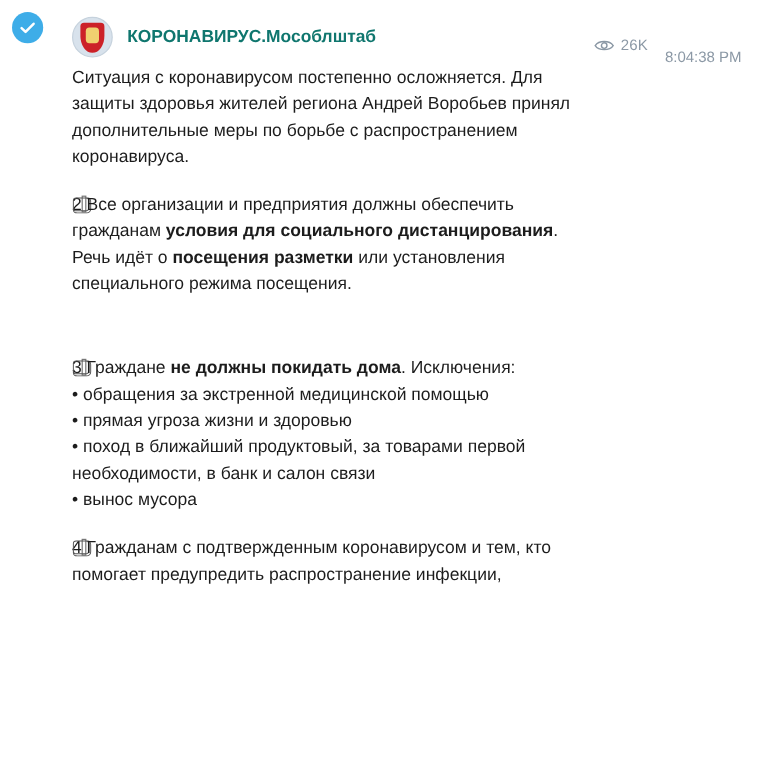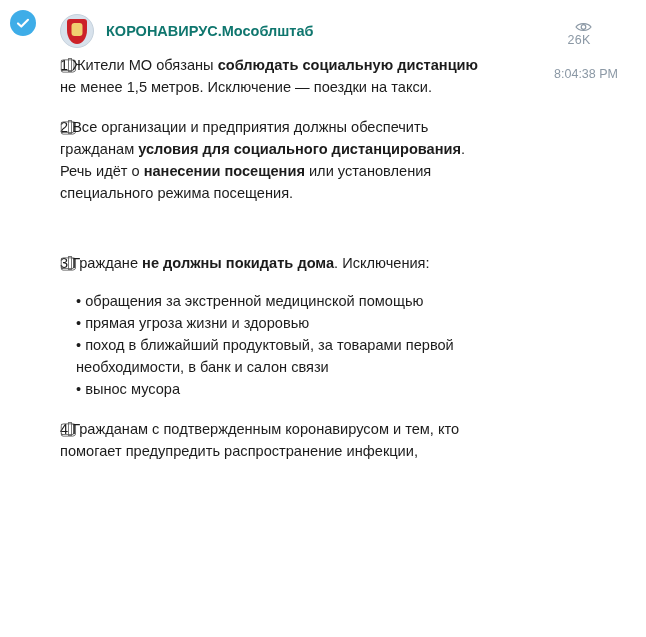--- a/index.html
+++ b/index.html
@@ -81,21 +81,20 @@
     white-space: nowrap;
   }
   .meta {
     position: absolute;
     right: 0;
     top: 7px;
     display: flex;
     align-items: center;
     color: #8b98a5;
     font-size: 12.5px;
-    flex-direction: column;
   }
   .eye-icon {
     margin-right: 5px;
     display: inline-block;
     line-height: 0;
   }
   .views {
     margin-right: 14px;
     letter-spacing: .2px;
   }
@@ -115,21 +114,21 @@
   .bolt {
     color: #f2a600;
     margin-right: 2px;
   }
   p.para {
     margin: 0 0 18px 0;
     padding-right: 120px;
   }
   p.para.tight { margin-bottom: 0; margin-top: 48px; }
   .bullets {
-    margin: 16px;
+    margin: 0;
     padding: 0 120px 0 0;
     list-style: none;
   }
   .bullets li { margin: 0; }
   b { font-weight: bold; }
   .numbox {
     font-family: "DejaVu Sans", sans-serif;
     font-size: 12px;
     border: 1px solid #777;
     padding: 0 1px;
@@ -165,27 +164,25 @@
         </svg>
       </span>
       <span class="views">26K</span>
       <span class="time">8:04:38 PM</span>
     </div>
   </div>
 
   <div class="body">
 
 
+    <p class="para">Ситуация с коронавирусом постепенно осложняется. Для защиты здоровья жителей региона Андрей Воробьев принял дополнительные меры по борьбе с распространением коронавируса.</p>
+
 
     <p class="para">
-      <span>1</span><span class="numbox">⃣</span><span>Жители МО обязаны </span><b>соблюдать социальную дистанцию</b><span> не менее 1,5 метров. Исключение — поездки на такси.</span>
-    </p>
-
-    <p class="para">
-      <span>2</span><span class="numbox">⃣</span><span>Все организации и предприятия должны обеспечить гражданам </span><b>условия для социального дистанцирования</b><span>. Речь идёт о </span><b>нанесении посещения</b><span> или установления специального режима посещения.</span>
+      <span>2</span><span class="numbox">⃣</span><span>Все организации и предприятия должны обеспечить гражданам </span><b>условия для социального дистанцирования</b><span>. Речь идёт о </span><b>посещения разметки</b><span> или установления специального режима посещения.</span>
     </p>
 
     <p class="para tight">
       <span>3</span><span class="numbox">⃣</span><span>Граждане </span><b>не должны покидать дома</b><span>. Исключения:</span>
     </p>
 
     <ul class="bullets">
       <li>• обращения за экстренной медицинской помощью</li>
       <li>• прямая угроза жизни и здоровью</li>
       <li>• поход в ближайший продуктовый, за товарами первой необходимости, в банк и салон связи</li>

